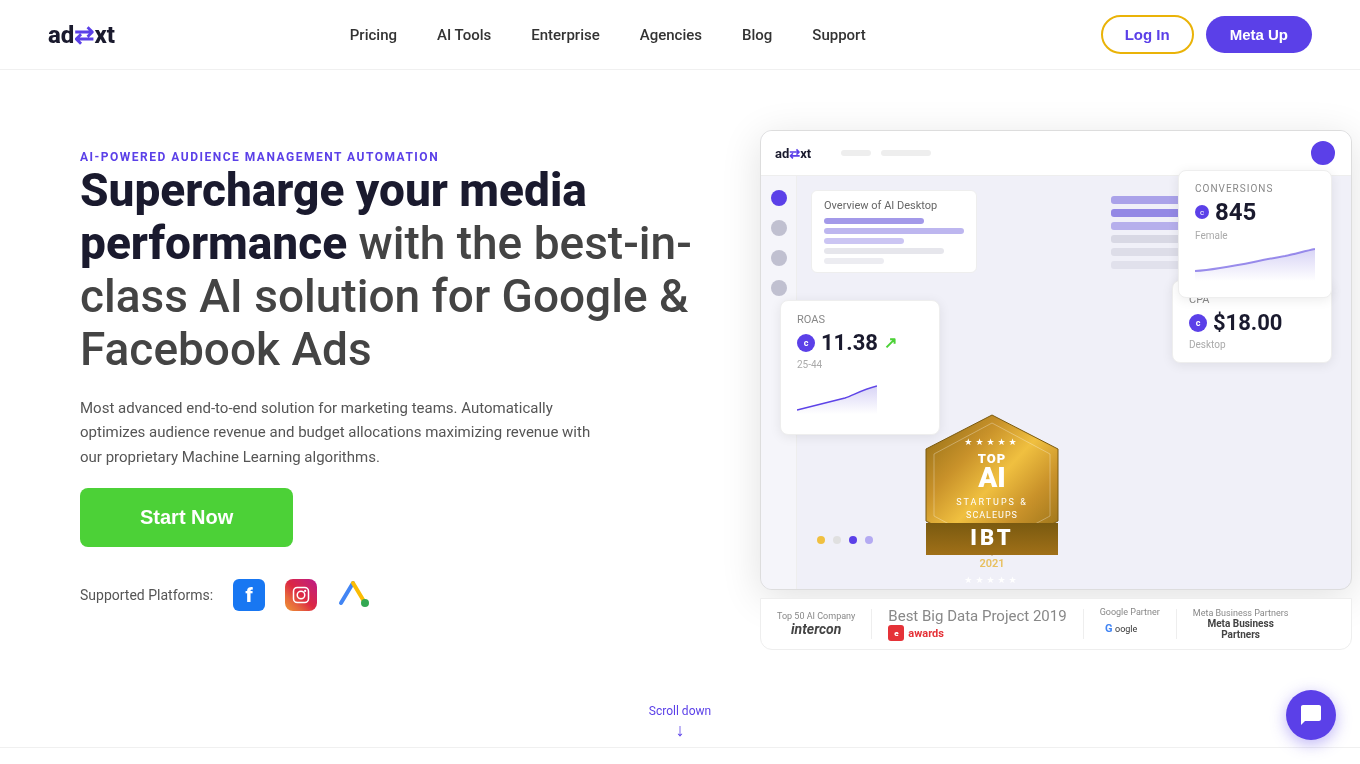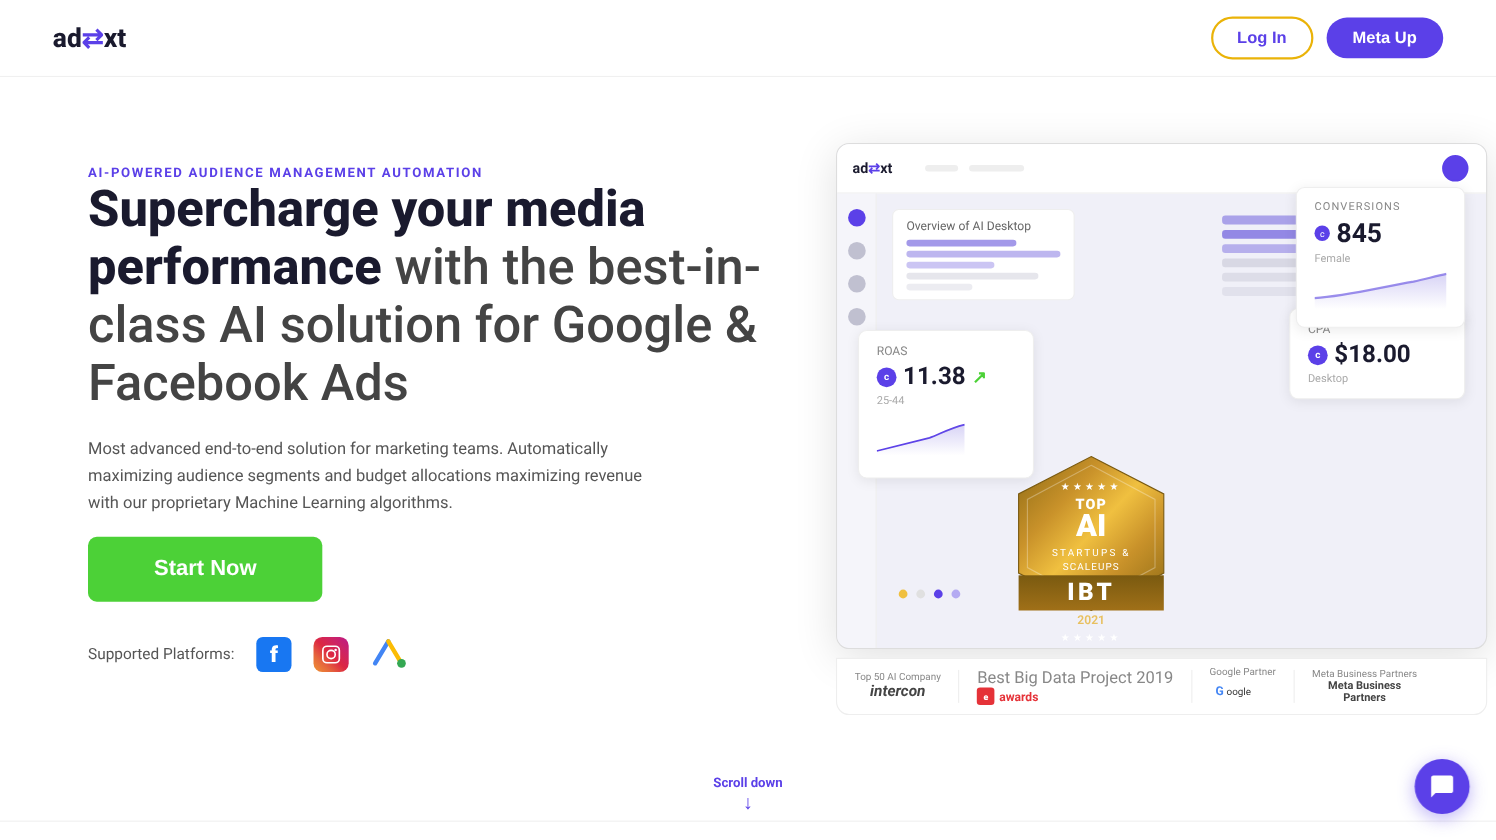--- a/index.html
+++ b/index.html
@@ -205,37 +205,45 @@
 </head>
 <body>
 
 <nav>
   <a class="nav-logo" href="#">
     <span>
       <span style="font-size:24px;font-weight:800;color:#1a1a2e;">ad</span><span style="color:#5b40e8;font-size:24px;font-weight:800;">⇄</span><span style="font-size:24px;font-weight:800;color:#1a1a2e;">xt</span>
     </span>
   </a>
 
+  <ul class="nav-links">
+    <li><a href="#">Pricing</a></li>
+    <li><a href="#">AI Tools</a></li>
+    <li><a href="#">Enterprise</a></li>
+    <li><a href="#">Agencies</a></li>
+    <li><a href="#">Blog</a></li>
+    <li><a href="#">Support</a></li>
+  </ul>
 
   <div class="nav-actions">
     <button class="btn-login">Log In</button>
     <button class="btn-signup">Meta Up</button>
   </div>
 </nav>
 
 <div class="hero-section-wrapper">
   <div class="hero">
 
     <div class="hero-left">
       <p class="hero-tag">AI-POWERED AUDIENCE MANAGEMENT AUTOMATION</p>
       <h1 class="hero-headline">
         <span class="highlight">Supercharge your media performance</span>
         <span class="normal"> with the best-in-class AI solution for Google &amp; Facebook Ads</span>
       </h1>
-      <p class="hero-desc">Most advanced end-to-end solution for marketing teams. Automatically maximizing audience segments and budget allocations maximizing revenue with our proprietary Machine Learning algorithms.</p>
+      <p class="hero-desc">Most advanced end-to-end solution for marketing teams. Automatically optimizes audience revenue and budget allocations maximizing revenue with our proprietary Machine Learning algorithms.</p>
       <button class="btn-start">Start Now</button>
       <div class="platforms">
         <span class="platforms-label">Supported Platforms:</span>
 
         <div class="fb-icon">f</div>
 
         <div class="ig-icon">
           <svg width="18" height="18" viewBox="0 0 24 24" fill="none">
             <rect x="2" y="2" width="20" height="20" rx="5" stroke="white" stroke-width="2"></rect>
             <circle cx="12" cy="12" r="5" stroke="white" stroke-width="2"></circle>
@@ -418,21 +426,21 @@
             <div style="font-size:9px;color:#888;">Meta Business Partners</div>
             <div style="font-size:10px;font-weight:700;color:#444;">Meta Business<br>Partners</div>
           </div>
         </div>
 
       </div>
     </div>
   </div>
 
   <div style="text-align:center; padding:10px 0 6px; position:relative;">
-    <span style="color:#5b40e8;font-size:12px;font-weight:700;">Scroll down</span>
+    <span style="color:#5b40e8;font-size:12px;font-weight:400;">Scroll down</span>
     <br>
     <span style="color:#5b40e8;font-size:18px;">↓</span>
   </div>
 </div>
 
 <div class="brands-bar">
   
   
   
   

